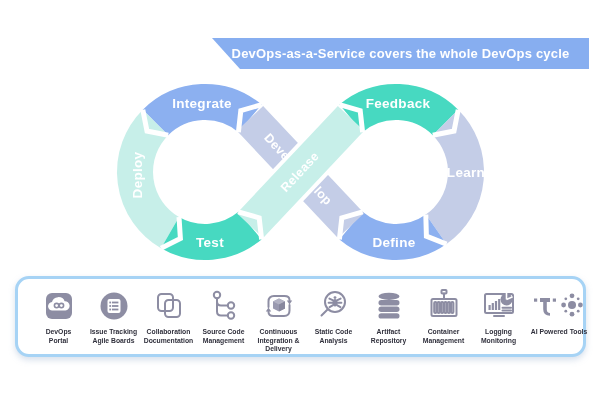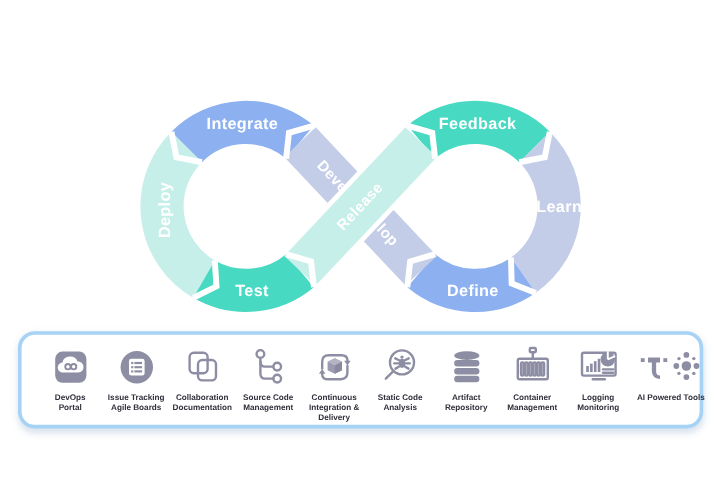--- a/index.html
+++ b/index.html
@@ -40,20 +40,23 @@
     font-size:6.8px;font-weight:700;line-height:8.6px;white-space:nowrap;
   }
   .ic{stroke:#8d8da3;fill:none;stroke-width:2;stroke-linecap:round;stroke-linejoin:round;}
   .icf{fill:#8d8da3;stroke:none;}
 </style>
 </head>
 <body>
 
 <div class="stage">
 
+  <div class="banner">
+    <span>DevOps-as-a-Service covers the whole DevOps cycle</span>
+  </div>
 
   <svg class="loop-svg" width="601" height="400" viewBox="0 0 601 400">
 
     <path d="M155.5,122.5 A70,70 0 0 1 250,118.4" stroke="#8cb0f0" stroke-width="36" fill="none"></path>
     <path d="M170,232.6 A70,70 0 0 1 155.5,122.5" stroke="#c7efe9" stroke-width="36" fill="none"></path>
     <path d="M250,225.6 A70,70 0 0 1 170,232.6" stroke="#47d9c1" stroke-width="36" fill="none"></path>
 
     <path d="M351,118.4 A70,70 0 0 1 445.5,122.5" stroke="#47d9c1" stroke-width="36" fill="none"></path>
     <path d="M445.5,122.5 A70,70 0 0 1 436.2,229.3" stroke="#c4cde7" stroke-width="36" fill="none"></path>
     <path d="M436.2,229.3 A70,70 0 0 1 351,225.6" stroke="#8cb0f0" stroke-width="36" fill="none"></path>

